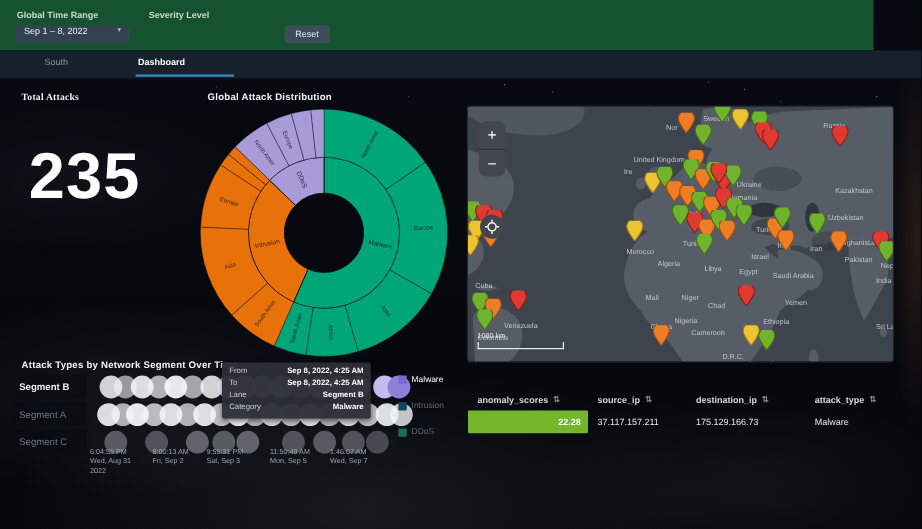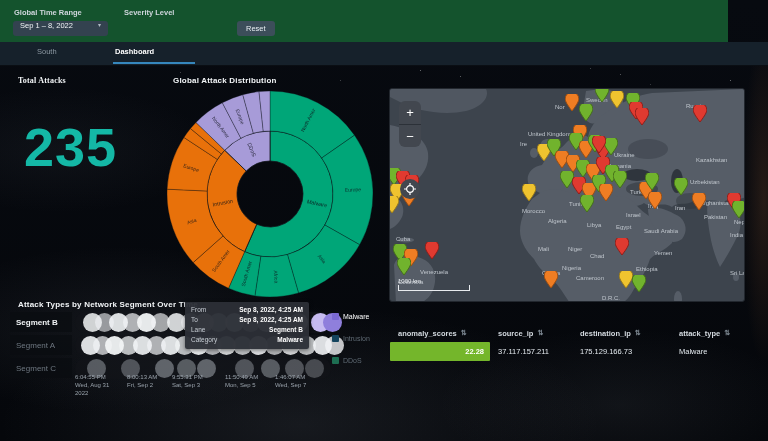--- a/index.html
+++ b/index.html
@@ -30,21 +30,21 @@
   .caret{font-size:6px;color:#aeb9c2;margin-left:8px;}
   .btn-reset{position:absolute;left:237px;top:21px;height:15px;background:#3c4e5a;border-radius:3px;
     display:flex;align-items:center;padding:0 9px;font-size:7.5px;color:#e8eef2;cursor:pointer;}
   .tab{position:absolute;top:5px;font-size:7.5px;cursor:pointer;}
   .tab.inactive{color:#8c98a2;}
   .tab.active{color:#fff;font-weight:bold;}
   .tab-underline{position:absolute;left:113px;top:20px;width:82px;height:2px;background:#3687bd;}
   
   .panel-title{position:absolute;font-size:8px;font-weight:bold;color:#f2f5f7;letter-spacing:.2px;}
   
-  .big-number{position:absolute;left:24px;top:116px;font-size:54px;font-weight:bold;color:#14b8a6;letter-spacing:1px;}
+  .big-number{position:absolute;left:24px;top:116px;font-size:54px;font-weight:bold;color:#ffffff;letter-spacing:1px;}
   
   .map-wrap{position:absolute;left:389px;top:88px;width:356px;height:214px;border-radius:3px;
     overflow:hidden;background:#3d444d;border:1px solid #22272e;box-sizing:border-box;}
   .map-zoomctl{position:absolute;left:9px;top:12px;width:22px;height:46px;background:#42474f;
     border-radius:6px;overflow:hidden;z-index:5;}
   .map-zoombtn{height:23px;display:flex;align-items:center;justify-content:center;color:#fff;
     font-size:13px;cursor:pointer;}
   .map-zoombtn:first-child{border-bottom:1px solid #2c3138;}
   .map-locate{position:absolute;left:10px;top:90px;width:20px;height:20px;border-radius:50%;
     background:#42474f;display:flex;align-items:center;justify-content:center;cursor:pointer;z-index:5;}

